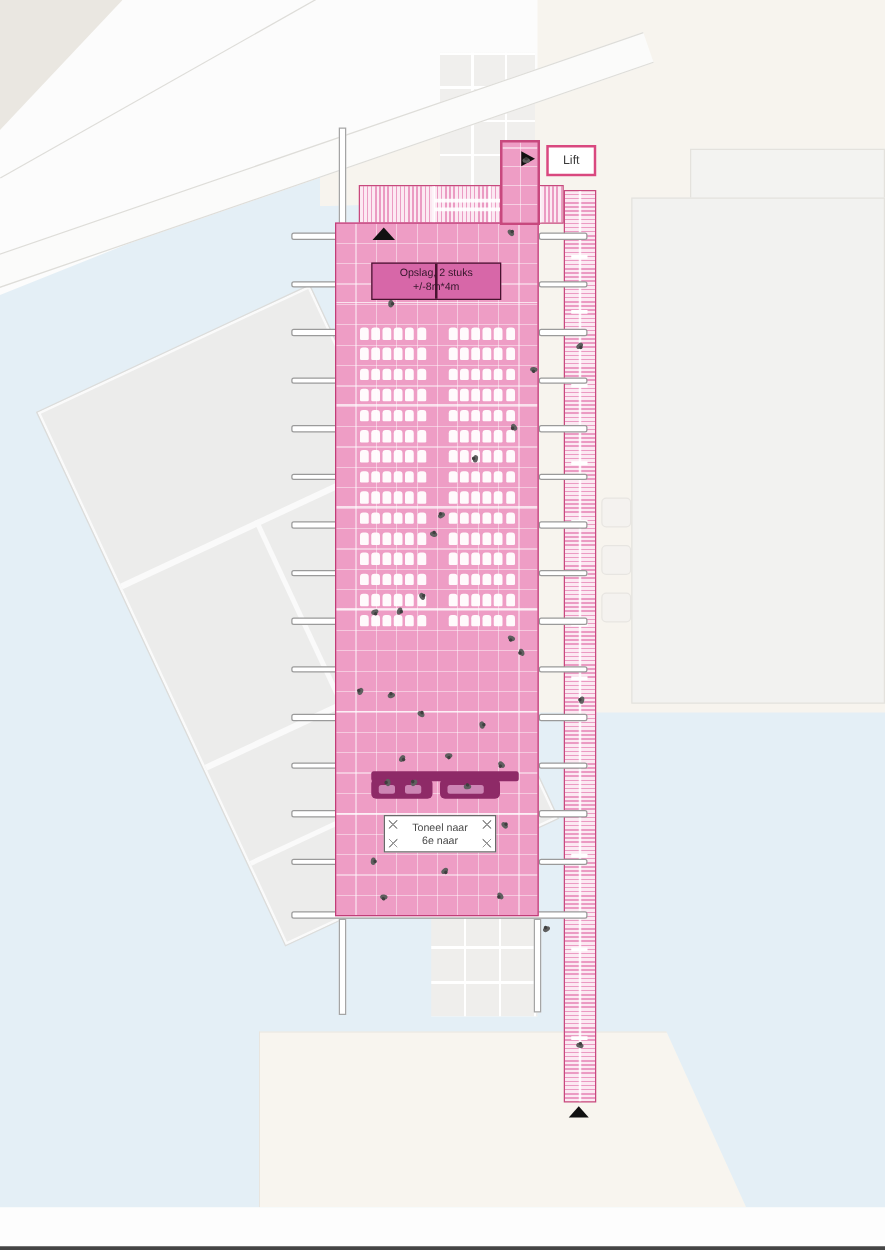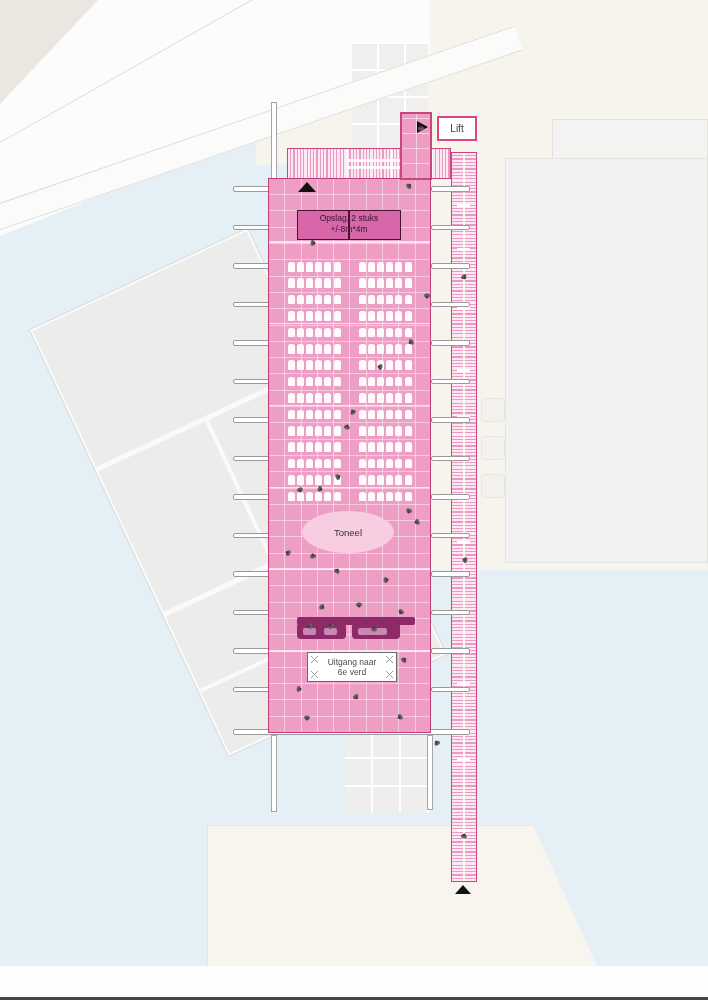--- a/index.html
+++ b/index.html
@@ -399,23 +399,20 @@
       <div class="seat" style="left: 324.3px; top: 491.6px;"></div>
       <div class="seat" style="left: 333.5px; top: 491.6px;"></div>
       <div class="seat" style="left: 358.5px; top: 491.6px;"></div>
       <div class="seat" style="left: 367.7px; top: 491.6px;"></div>
       <div class="seat" style="left: 376.9px; top: 491.6px;"></div>
       <div class="seat" style="left: 386.1px; top: 491.6px;"></div>
       <div class="seat" style="left: 395.3px; top: 491.6px;"></div>
       <div class="seat" style="left: 404.5px; top: 491.6px;"></div>
     </div>
 
-  <div class="stage">
-    <span>Toneel</span>
-  </div>
 
   <div class="bar-top"></div>
   <div class="bar-l">
     <div class="slot" style="left:6px;width:13px"></div>
     <div class="slot" style="left:27px;width:13px"></div>
   </div>
   <div class="bar-r">
     <div class="slot" style="left:6px;width:29px"></div>
   </div>
 
@@ -612,18 +609,18 @@
           <circle cx="4" cy="2.9" r="1.4" fill="#3f3f3f"></circle>
         </svg>
       </div>
     </div>
 
   <div class="uitgang">
     <div class="xmark" style="left:3px;top:3px"></div>
     <div class="xmark" style="right:3px;top:3px"></div>
     <div class="xmark" style="left:3px;bottom:3px"></div>
     <div class="xmark" style="right:3px;bottom:3px"></div>
-    <span style="position:static">Uitgang naar</span>
-    <span style="position:static">6e verd</span>
+    <span style="position:static">Toneel naar</span>
+    <span style="position:static">6e naar</span>
   </div>
 
   <div class="tri-up south"></div>
 </div>
 
 </body></html>

